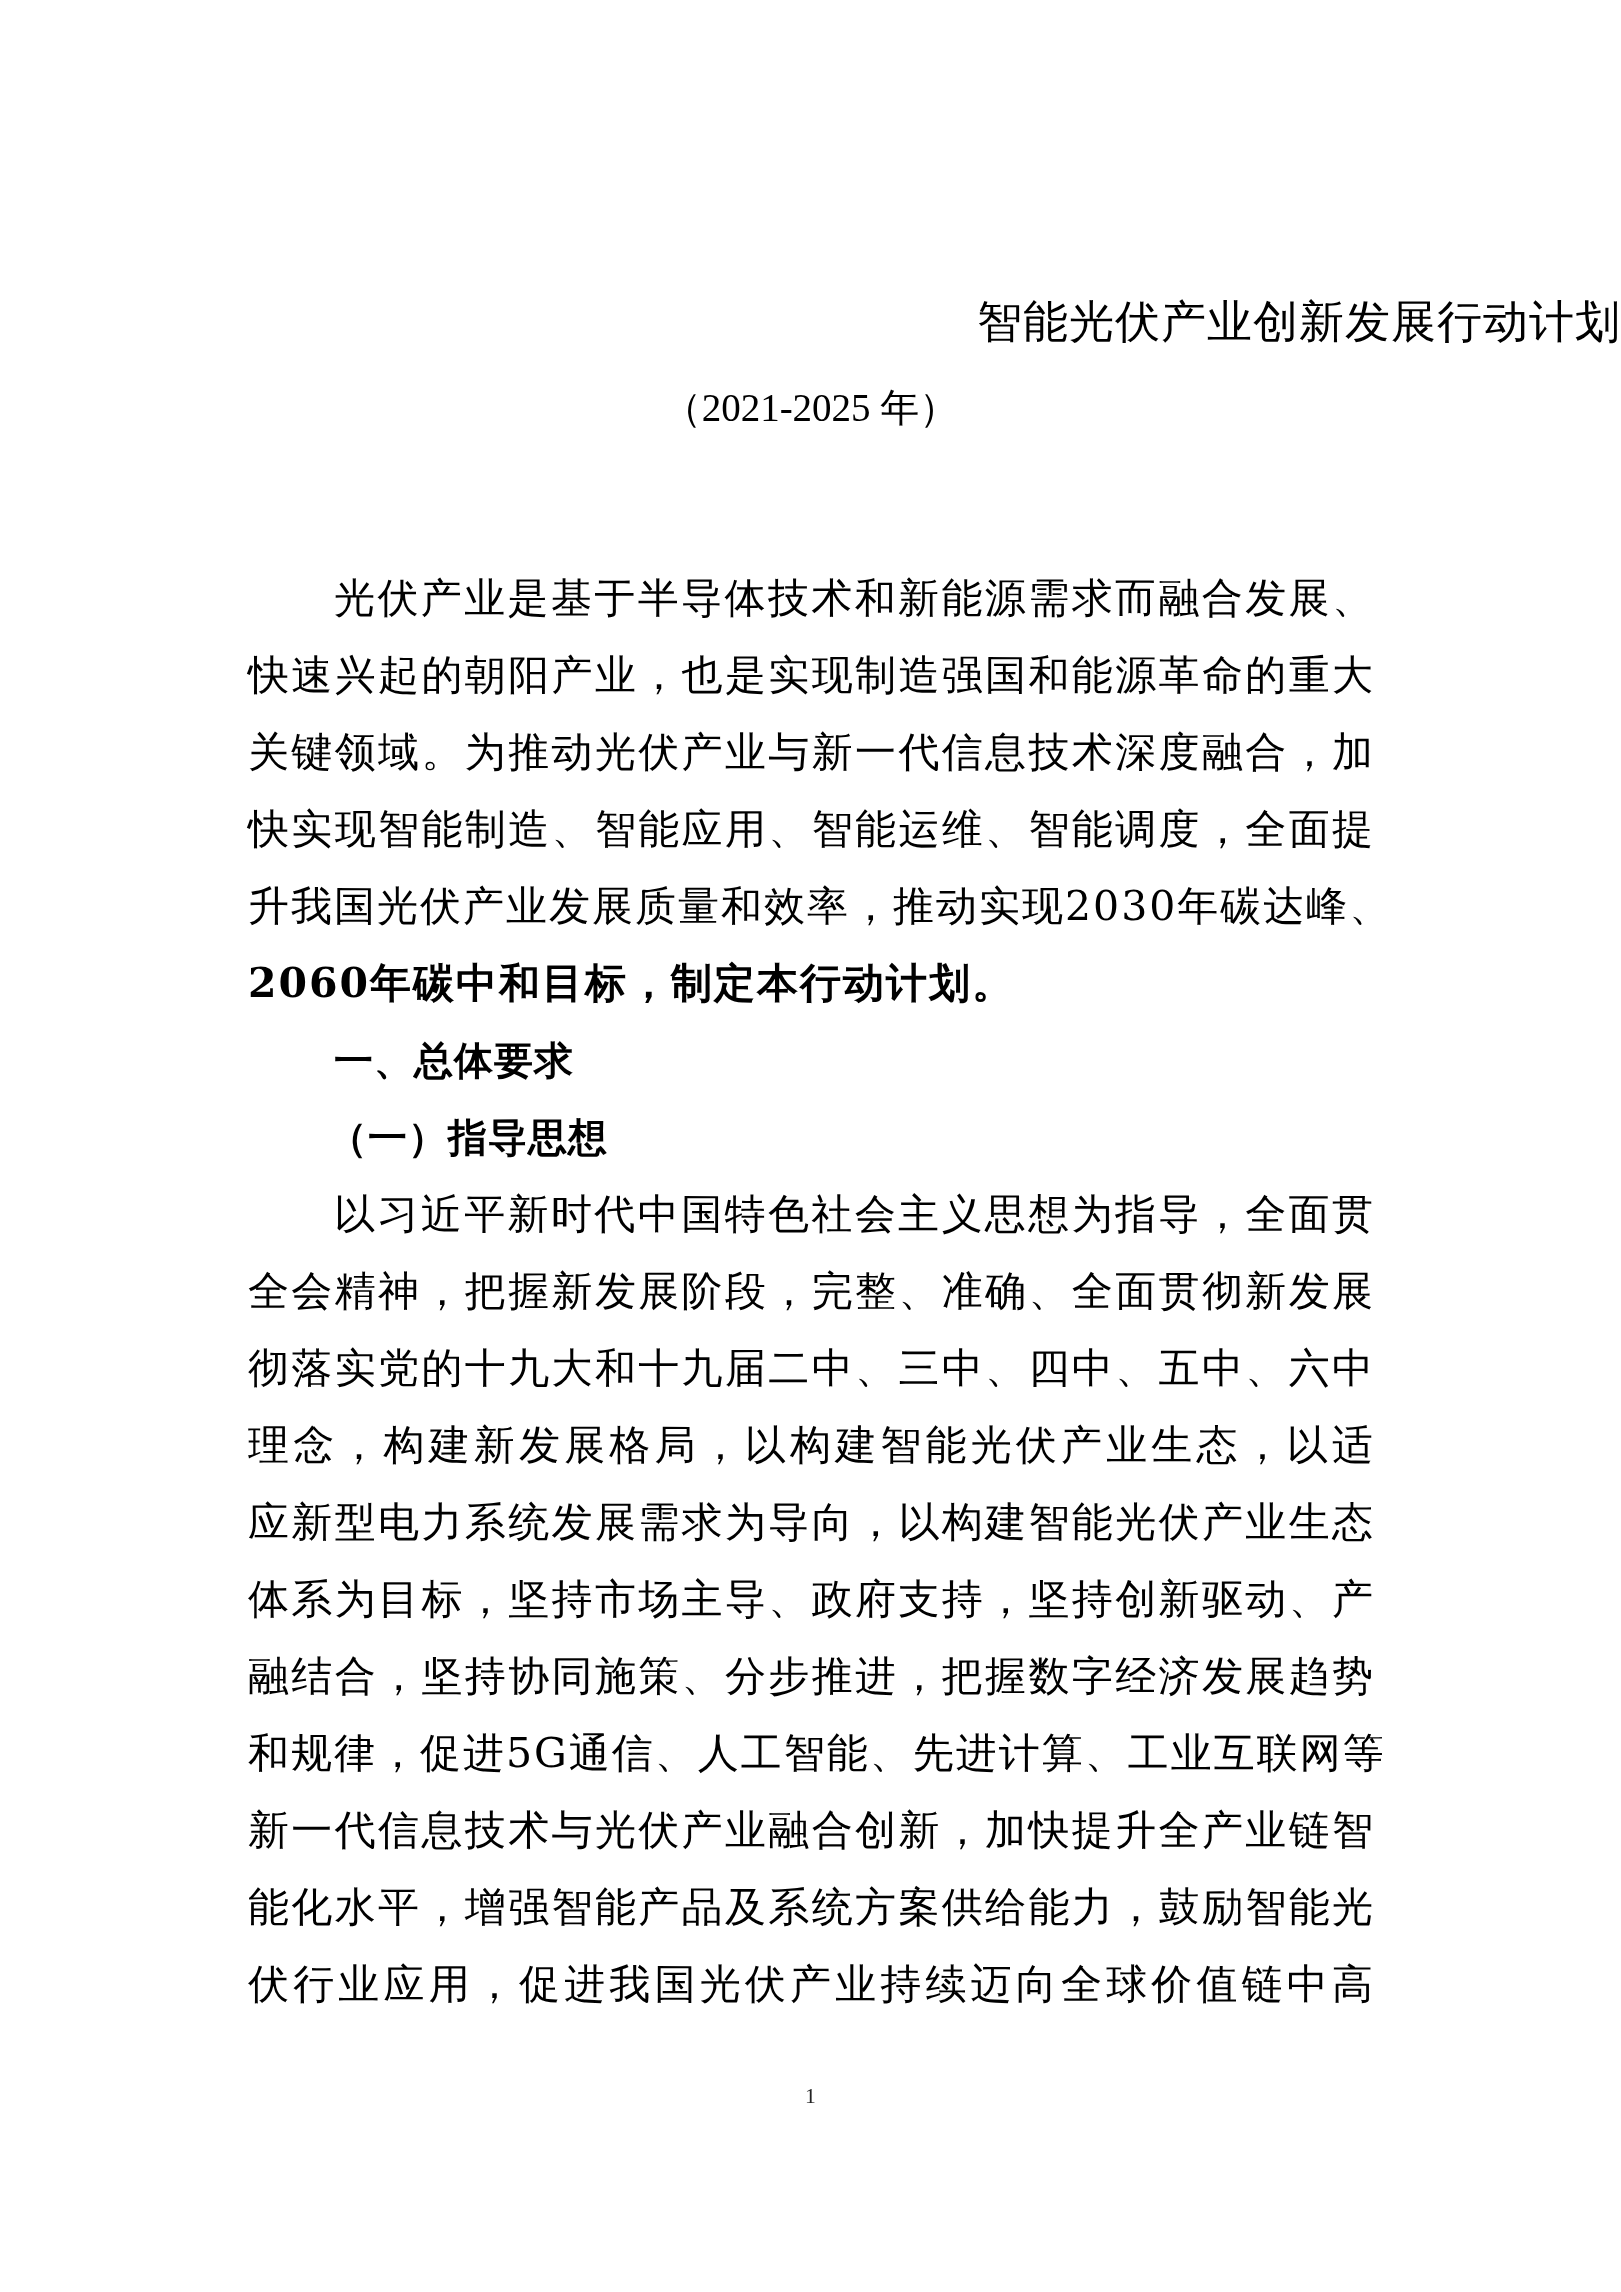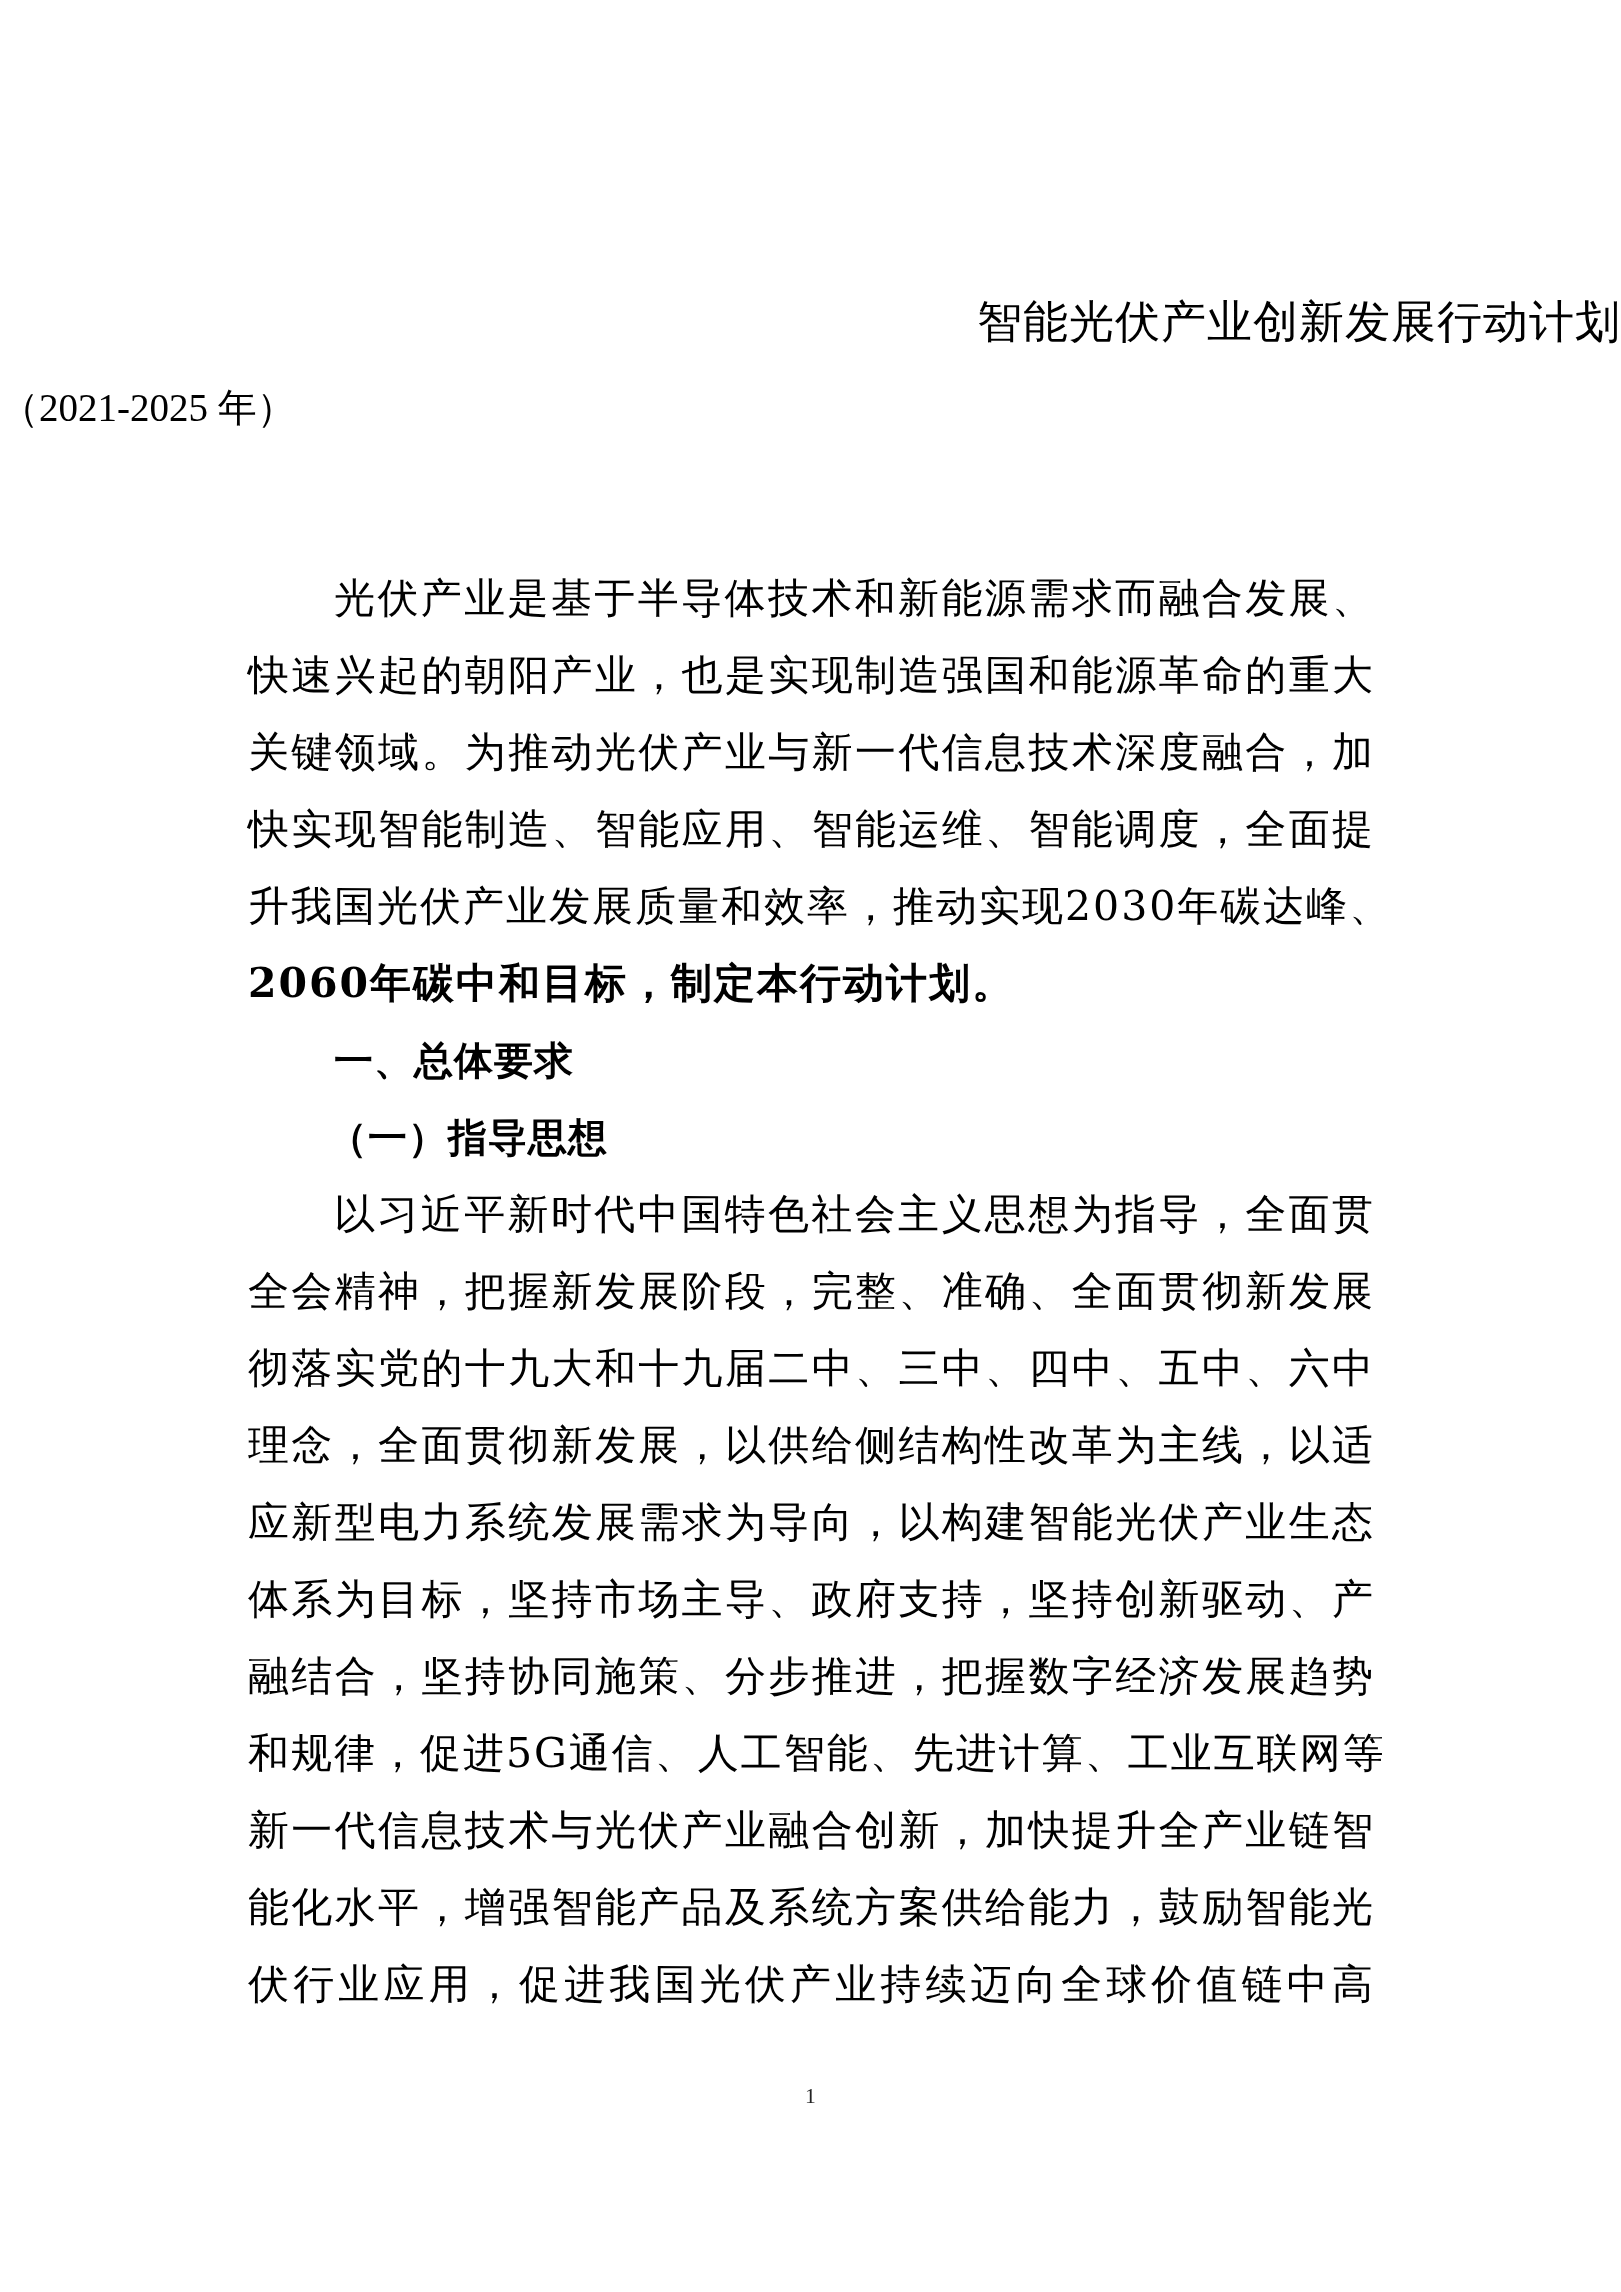--- a/index.html
+++ b/index.html
@@ -32,20 +32,21 @@
     line-height: 63px;
     letter-spacing: 1px;
     margin: 0;
     font-weight: normal;
   }
   .subtitle {
     position: absolute;
     left: 0;
     width: 1621px;
     top: 380px;
+    text-align: center;
     font-family: "Liberation Serif", "DejaVu Serif", serif;
     font-size: 39px;
     line-height: 55px;
     margin: 0;
   }
   .body {
     position: absolute;
     left: 248px;
     top: 560px;
     width: 1127px;
@@ -116,21 +117,21 @@
       <span class="line last">2060年碳中和目标，制定本行动计划。</span>
     </div>
 
     <div class="h1">一、总体要求</div>
     <div class="h2">（一）指导思想</div>
 
     <div class="guiding">
       <span class="line indent">以习近平新时代中国特色社会主义思想为指导，全面贯</span>
       <span class="line">全会精神，把握新发展阶段，完整、准确、全面贯彻新发展</span>
       <span class="line">彻落实党的十九大和十九届二中、三中、四中、五中、六中</span>
-      <span class="line">理念，全面贯彻新发展，以供给侧结构性改革为主线，以适</span>
+      <span class="line">理念，构建新发展格局，以构建智能光伏产业生态，以适</span>
       <span class="line">应新型电力系统发展需求为导向，以构建智能光伏产业生态</span>
       <span class="line">体系为目标，坚持市场主导、政府支持，坚持创新驱动、产</span>
       <span class="line">融结合，坚持协同施策、分步推进，把握数字经济发展趋势</span>
       <span class="line">和规律，促进5G通信、人工智能、先进计算、工业互联网等</span>
       <span class="line">新一代信息技术与光伏产业融合创新，加快提升全产业链智</span>
       <span class="line">能化水平，增强智能产品及系统方案供给能力，鼓励智能光</span>
       <span class="line">伏行业应用，促进我国光伏产业持续迈向全球价值链中高</span>
     </div>
 
   </div>

